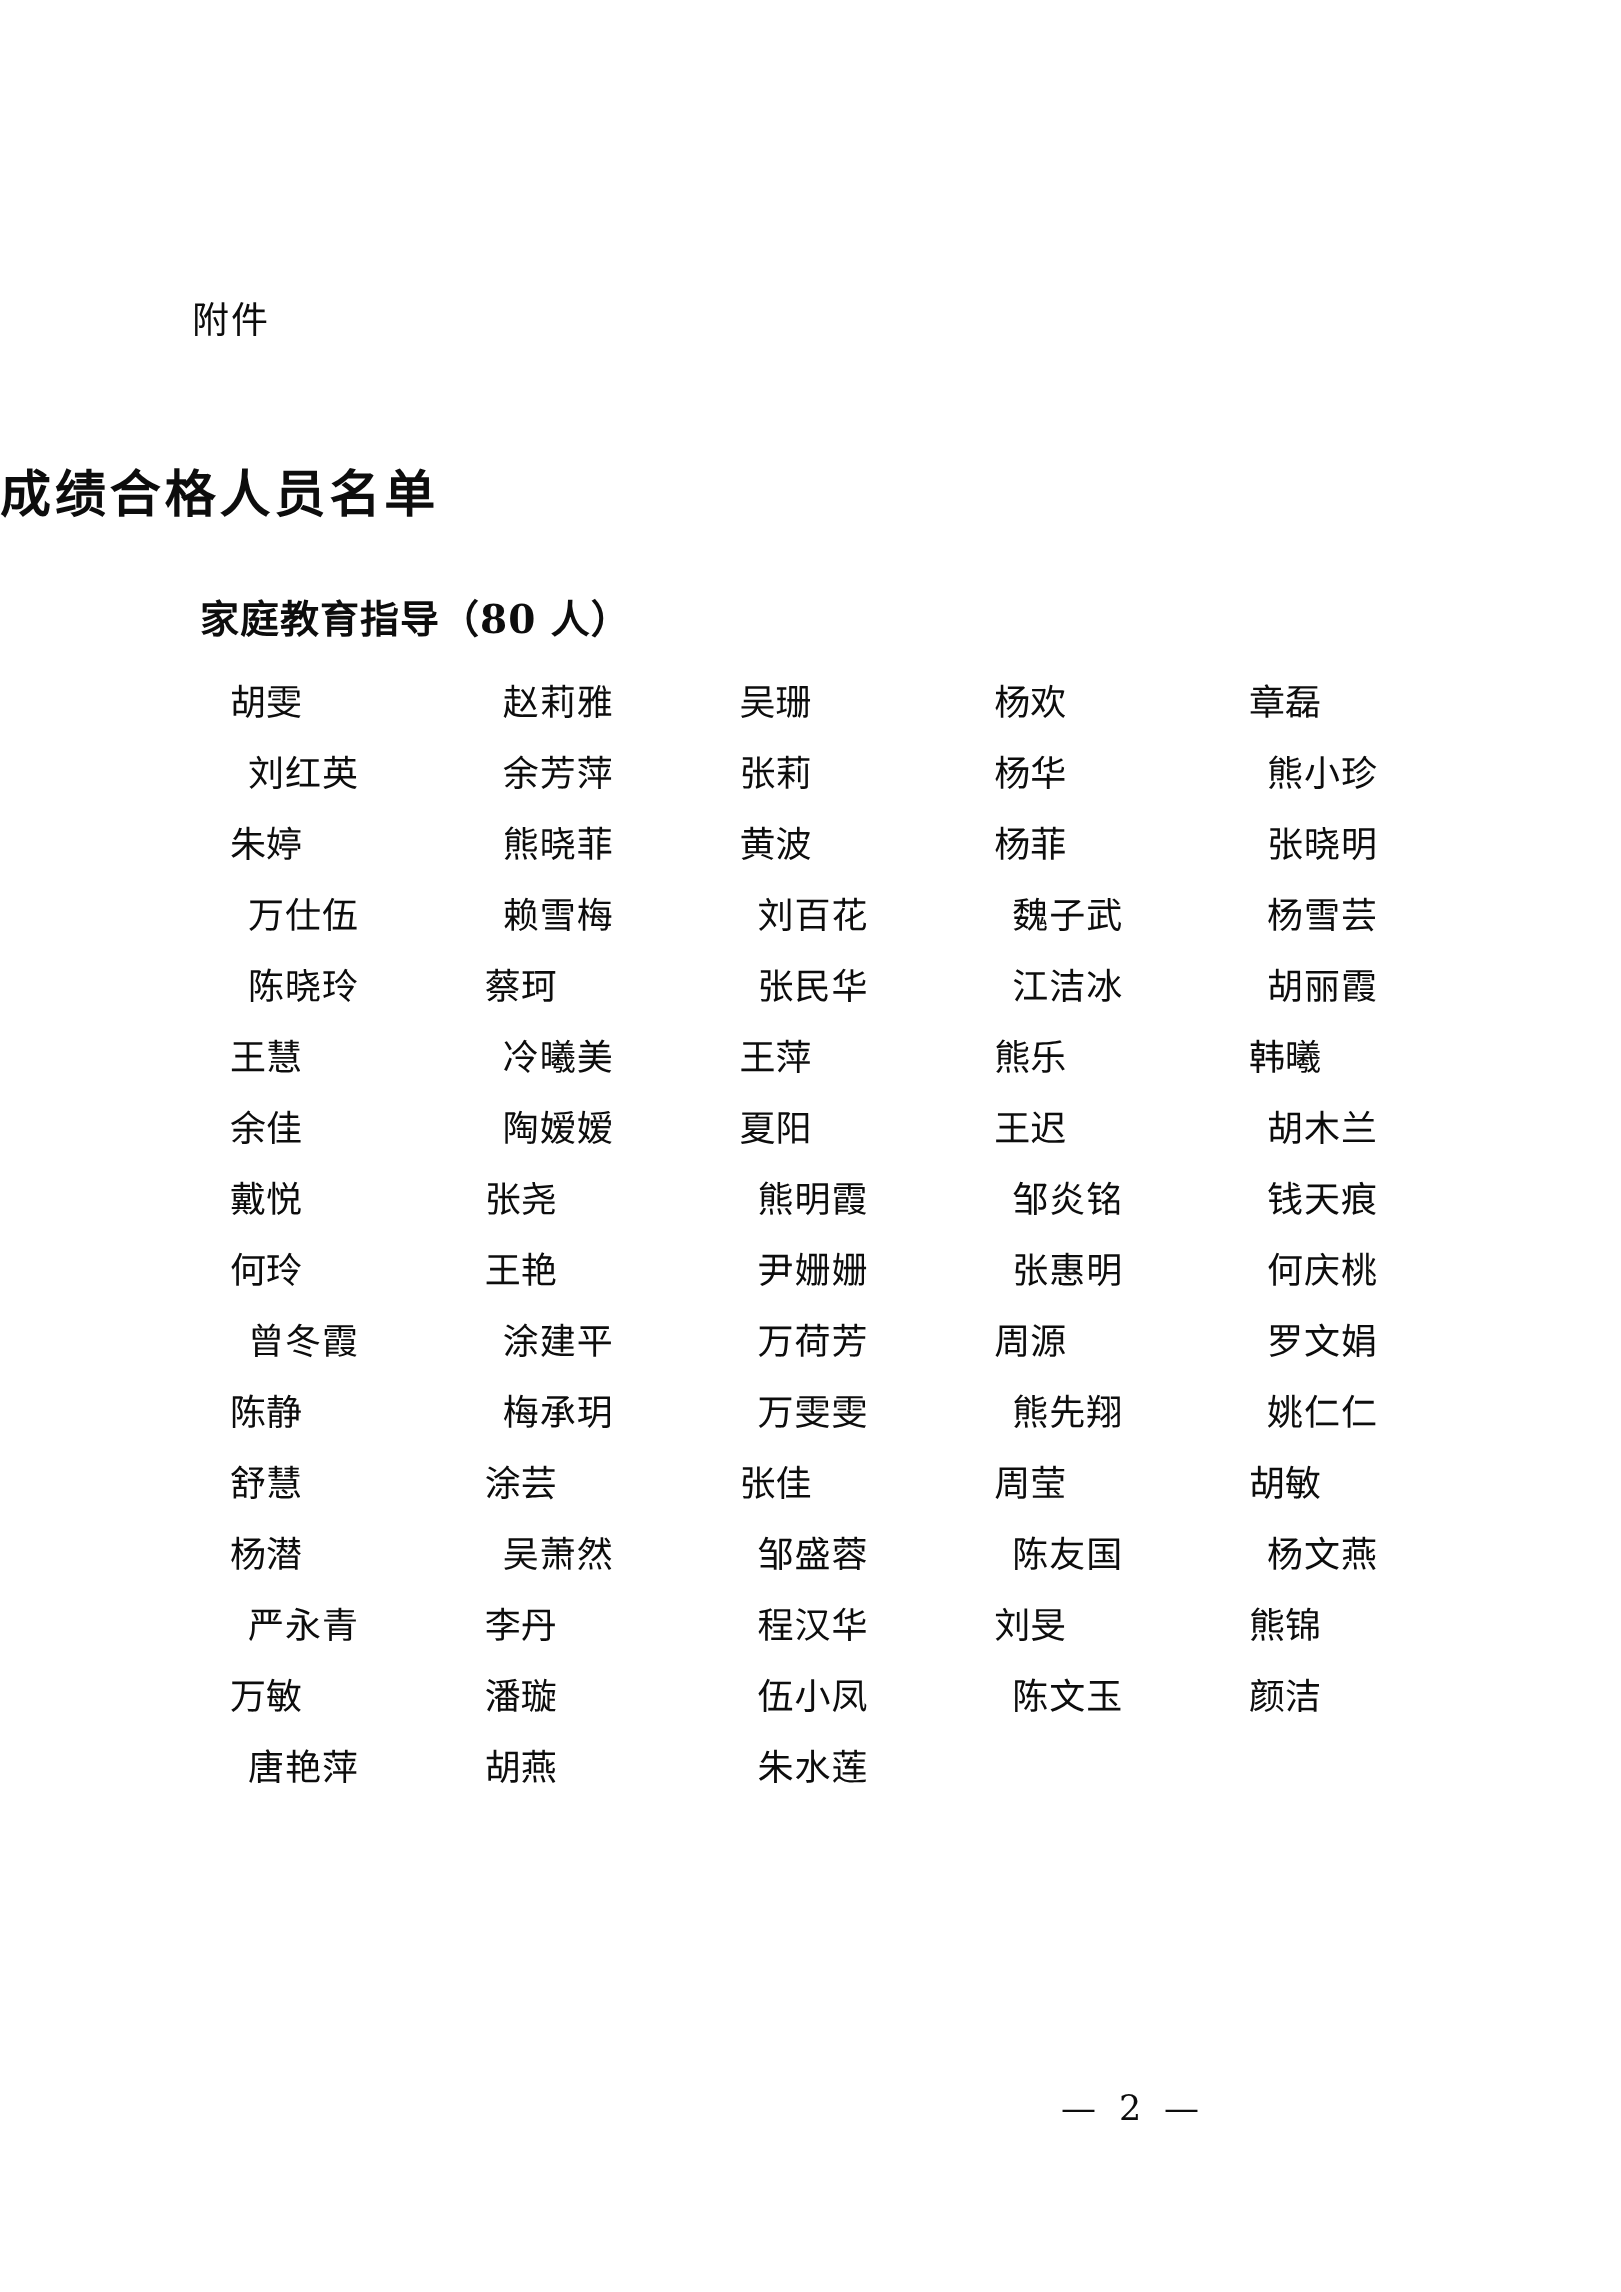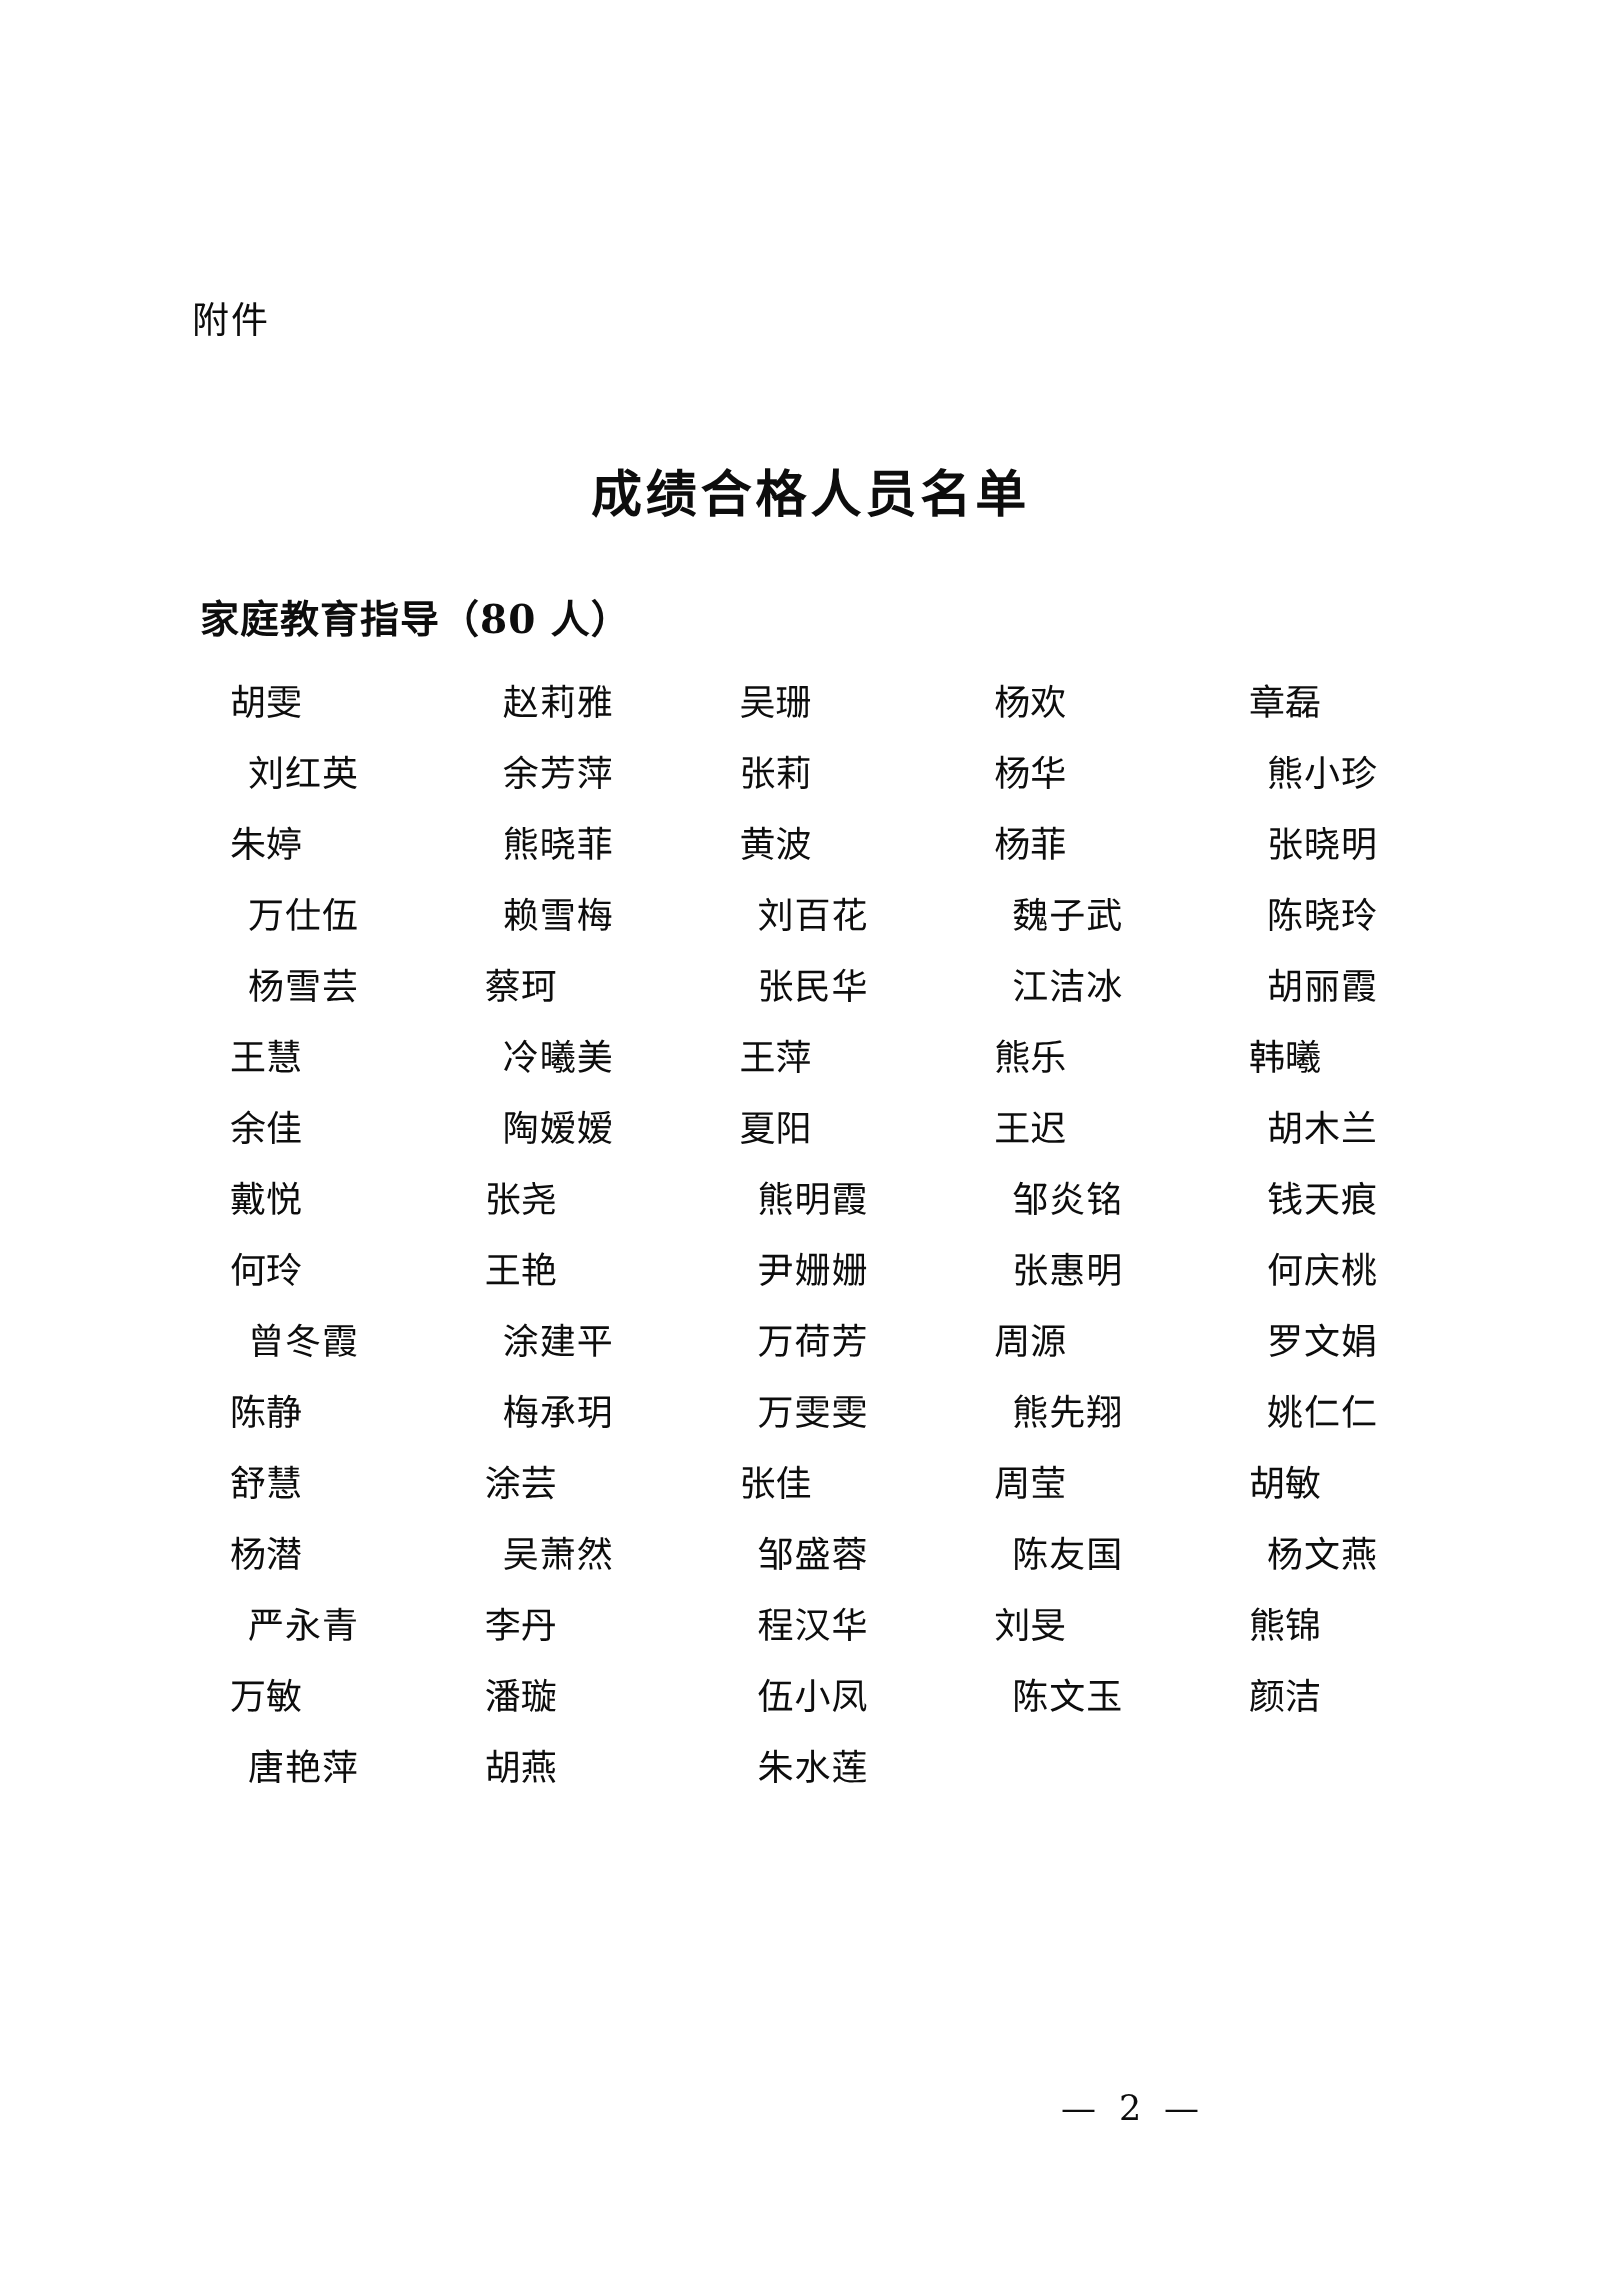--- a/index.html
+++ b/index.html
@@ -31,21 +31,21 @@
     font-size: 37px;
     letter-spacing: 2px;
     font-family: "DejaVu Sans", "Liberation Sans", sans-serif;
     font-weight: 400;
   }
   .doc-title {
     position: absolute;
     left: 0;
     top: 453px;
     width: 1621px;
-    text-align: center;
+    text-align: left;
     font-size: 51px;
     font-weight: bold;
     letter-spacing: 3.9px;
     font-family: "DejaVu Serif", "Liberation Serif", serif;
   }
   .section-heading {
     position: absolute;
     left: 192px;
     top: 588px;
     font-size: 39px;
@@ -115,22 +115,22 @@
       <div class="name-cell"><span class="n3">熊小珍</span></div>
       <div class="name-cell"><span class="n2">朱婷</span></div>
       <div class="name-cell"><span class="n3">熊晓菲</span></div>
       <div class="name-cell"><span class="n2">黄波</span></div>
       <div class="name-cell"><span class="n2">杨菲</span></div>
       <div class="name-cell"><span class="n3">张晓明</span></div>
       <div class="name-cell"><span class="n3">万仕伍</span></div>
       <div class="name-cell"><span class="n3">赖雪梅</span></div>
       <div class="name-cell"><span class="n3">刘百花</span></div>
       <div class="name-cell"><span class="n3">魏子武</span></div>
+      <div class="name-cell"><span class="n3">杨雪芸</span></div>
       <div class="name-cell"><span class="n3">陈晓玲</span></div>
-      <div class="name-cell"><span class="n3">杨雪芸</span></div>
       <div class="name-cell"><span class="n2">蔡珂</span></div>
       <div class="name-cell"><span class="n3">张民华</span></div>
       <div class="name-cell"><span class="n3">江洁冰</span></div>
       <div class="name-cell"><span class="n3">胡丽霞</span></div>
       <div class="name-cell"><span class="n2">王慧</span></div>
       <div class="name-cell"><span class="n3">冷曦美</span></div>
       <div class="name-cell"><span class="n2">王萍</span></div>
       <div class="name-cell"><span class="n2">熊乐</span></div>
       <div class="name-cell"><span class="n2">韩曦</span></div>
       <div class="name-cell"><span class="n2">余佳</span></div>

